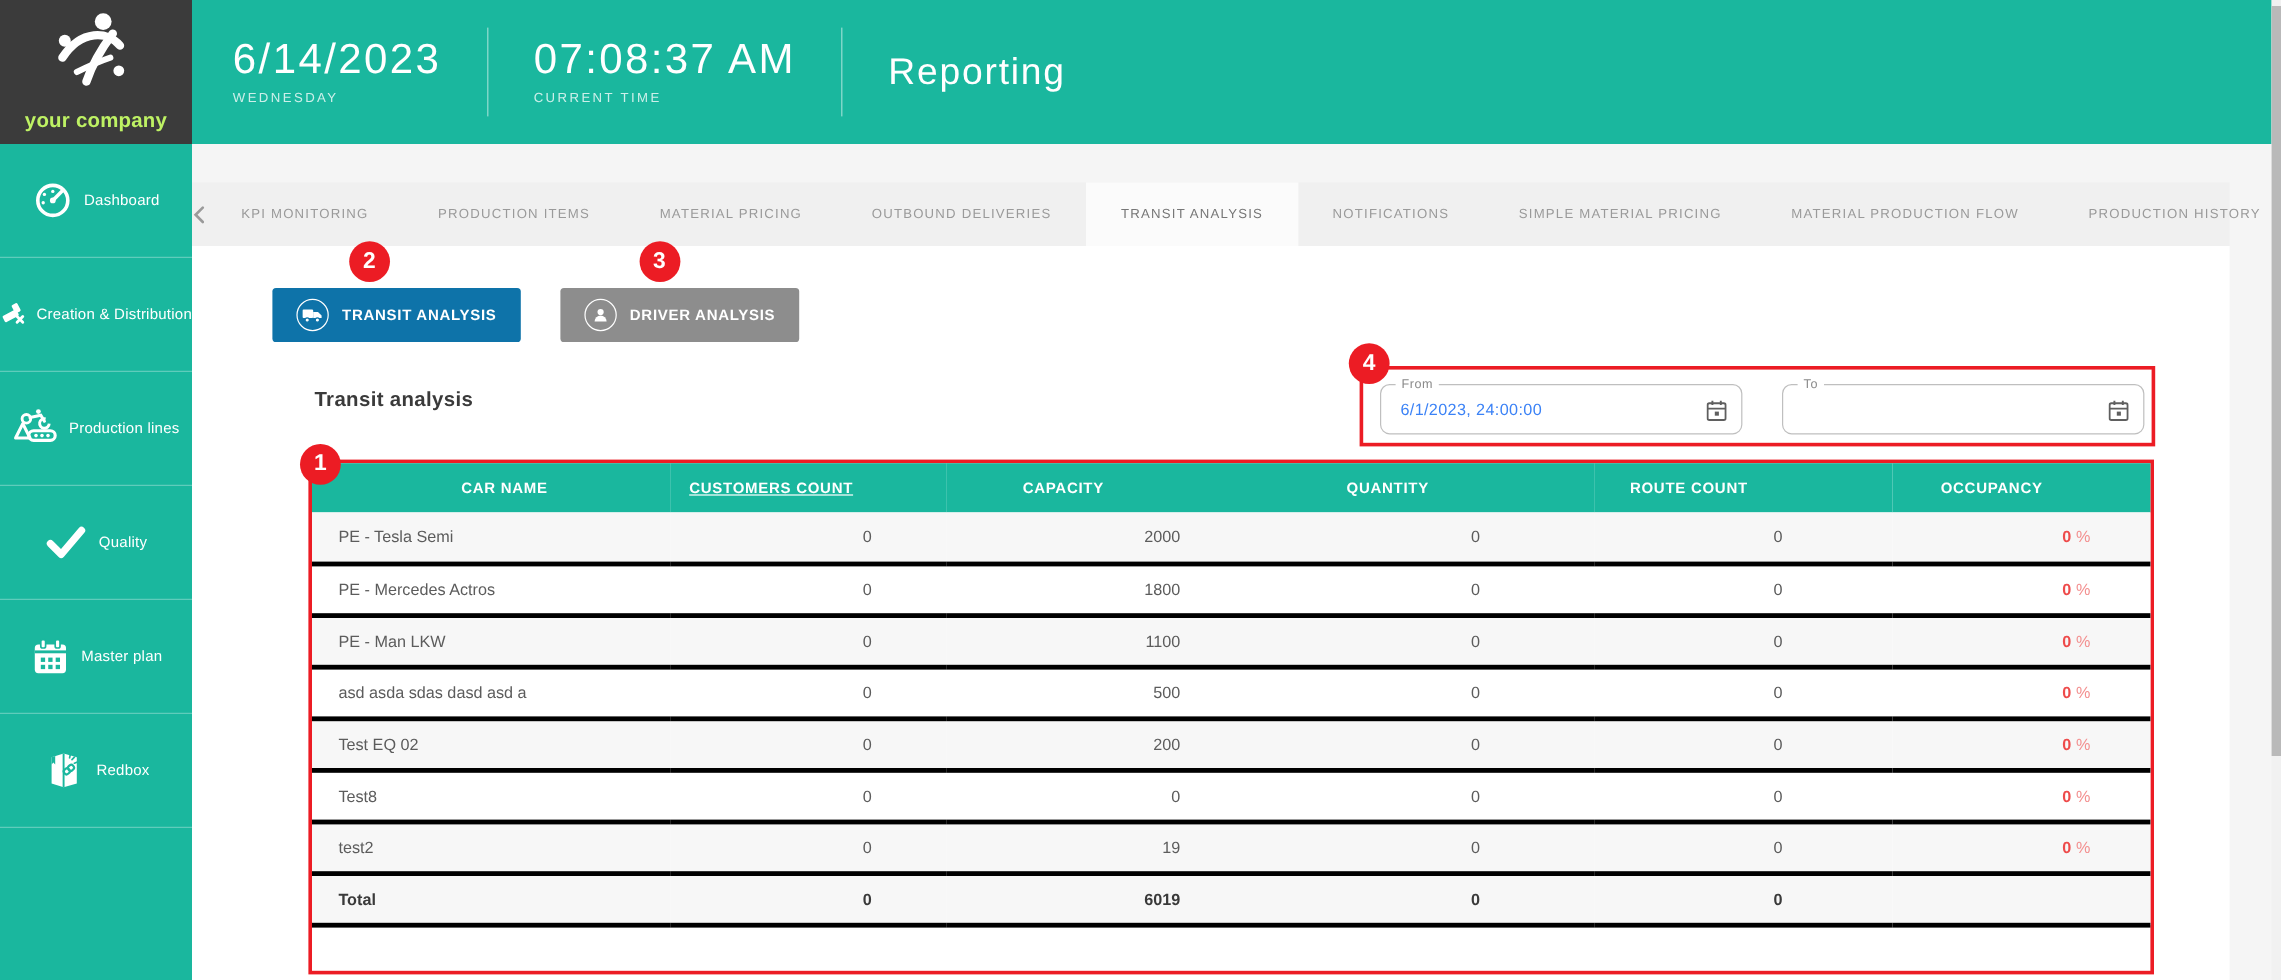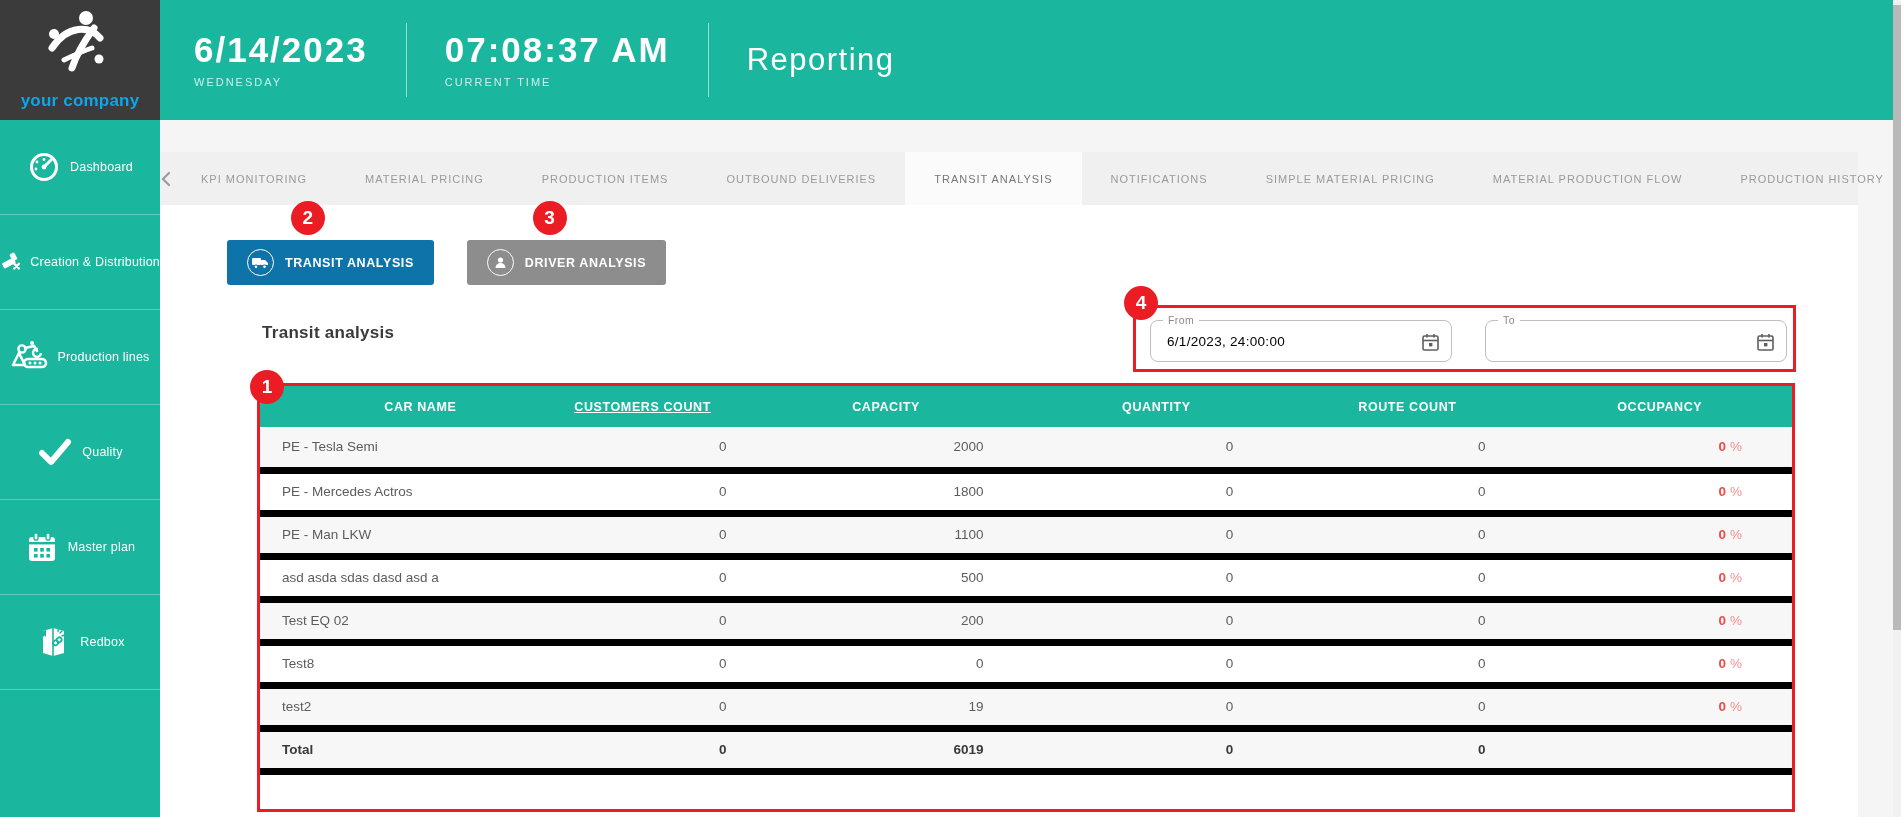--- a/index.html
+++ b/index.html
@@ -4,27 +4,27 @@
 <style>
   * { margin:0; padding:0; box-sizing:border-box; }
   html,body { width:1901px; height:817px; overflow:hidden;
     font-family:"Liberation Sans", sans-serif; background:#f5f5f5; }
 
   
   .logo-block { position:absolute; left:0; top:0; width:160px; height:120px;
     background:#3b3b3b; display:flex; flex-direction:column; align-items:center;
     justify-content:flex-end; padding-bottom:9px; z-index:5; }
   .logo-mark { position:absolute; top:4px; left:42px; }
-  .logo-text { color:#0ea5e9; font-size:17px; font-weight:bold; letter-spacing:.2px;margin-top:12px; }
+  .logo-text { color:#bef264; font-size:17px; font-weight:bold; letter-spacing:.2px;margin-top:12px; }
 
   
   .top-header { position:absolute; left:160px; top:0; width:1733px; height:120px;
     background:#1ab79e; display:flex; align-items:center; padding-left:34px; color:#fff; }
   .hdr-block { display:flex; flex-direction:column; }
-  .hdr-big { font-size:35px; font-weight:700; letter-spacing:2px; line-height:1.05; }
+  .hdr-big { font-size:35px; font-weight:400; letter-spacing:2px; line-height:1.05; }
   .hdr-sub { font-size:11px; letter-spacing:2px; color:rgba(255,255,255,.78); margin-top:7px; }
   .hdr-divider { width:1px; height:74px; background:rgba(255,255,255,.55); margin:0 38px; }
   .hdr-title { font-size:31px; font-weight:300; letter-spacing:1.5px; }
 
   
   .sidebar { position:absolute; left:0; top:120px; width:160px; height:697px;
     background:#1ab79e; z-index:4; }
   .side-item { height:95px; display:flex; flex-direction:row; align-items:center;
     justify-content:center; gap:9px; border-bottom:1px solid rgba(255,255,255,.30);
     cursor:pointer; }
@@ -67,32 +67,32 @@
   .sec-title { position:absolute; left:102px; top:118px; font-size:17px; font-weight:bold;
     color:#3a3a3a; letter-spacing:.3px; }
 
   
   .filter-box { left:973px; top:100px; width:663px; height:67px; background:#fff; }
   .date-field { position:absolute; top:12px; width:302px; height:42px;
     border:1px solid #bfbfbf; border-radius:8px; background:#fff; cursor:text;text-decoration:underline; }
   .date-field .flabel { position:absolute; top:-7px; left:12px; background:#fff;
     padding:0 5px; font-size:10.5px; color:#8a8a8a; letter-spacing:.4px; }
   .date-field .fvalue { position:absolute; left:16px; top:0; line-height:42px;
-    font-size:13.5px; color:#000000; letter-spacing:.3px; }
+    font-size:13.5px; color:#3b82f6; letter-spacing:.3px; }
   .date-field .cal { position:absolute; right:12px; top:12px; cursor:pointer; }
   .field-from { left:14px; }
   .field-to { left:349px; }
 
   
   .table-box { left:97px; top:178px; width:1538px; height:429px; background:#fff; }
   table.grid { width:100%; border-collapse:collapse;border-radius:21px; }
   .grid thead th { background:#1ab79e; color:#fff; height:41px; font-size:12.5px;
     font-weight:bold; letter-spacing:.6px; text-align:center; }
   .grid tbody td { height:43px; font-size:13.5px; color:#5c5c5c;
-    border-bottom:7px solid #000000; }
+    border-bottom:4px solid #000000; }
   .grid tbody tr:nth-child(odd) { background:#f7f7f7; }
   .grid tbody tr:nth-child(even) { background:#ffffff; }
   .grid tbody tr.total { background:#f7f7f7; font-weight:bold; color:#3a3a3a; }
   .grid tbody tr.total td { color:#3a3a3a; }
   .c0 { text-align:left; padding-left:22px; width:19.5%; }
   .c1 { text-align:right; padding-right:62px; width:15%; }
   .c2 { text-align:right; padding-right:96px; width:19%; }
   .c3 { text-align:right; padding-right:96px; width:16.3%; }
   .c4 { text-align:right; padding-right:92px; width:16.2%; }
   .c5 { text-align:right; padding-right:50px; width:14%; }
@@ -216,22 +216,22 @@
 <div class="main">
 
   <div class="tabstrip">
     <div class="tab-arrow">
       <svg width="12" height="16" viewBox="0 0 12 16">
           <path d="M9 2 L3 8 L9 14" stroke="#9a9a9a" stroke-width="2.2" fill="none" stroke-linecap="round"></path>
         </svg>
     </div>
     <div class="tabs-flex" id="tabs">
         <div class="tab">KPI MONITORING</div>
+        <div class="tab">PRODUCTION ITEMS</div>
         <div class="tab">MATERIAL PRICING</div>
-        <div class="tab">PRODUCTION ITEMS</div>
         <div class="tab">OUTBOUND DELIVERIES</div>
         <div class="tab active">TRANSIT ANALYSIS</div>
         <div class="tab">NOTIFICATIONS</div>
         <div class="tab">SIMPLE MATERIAL PRICING</div>
         <div class="tab">MATERIAL PRODUCTION FLOW</div>
         <div class="tab">PRODUCTION HISTORY</div>
       </div>
 
   </div>
 

